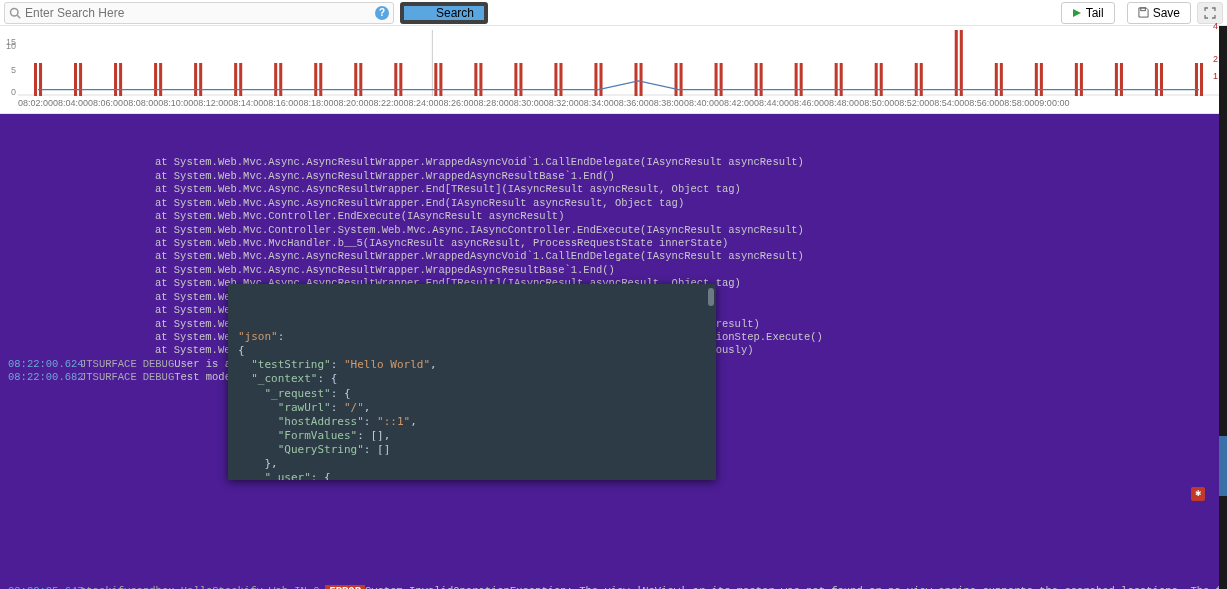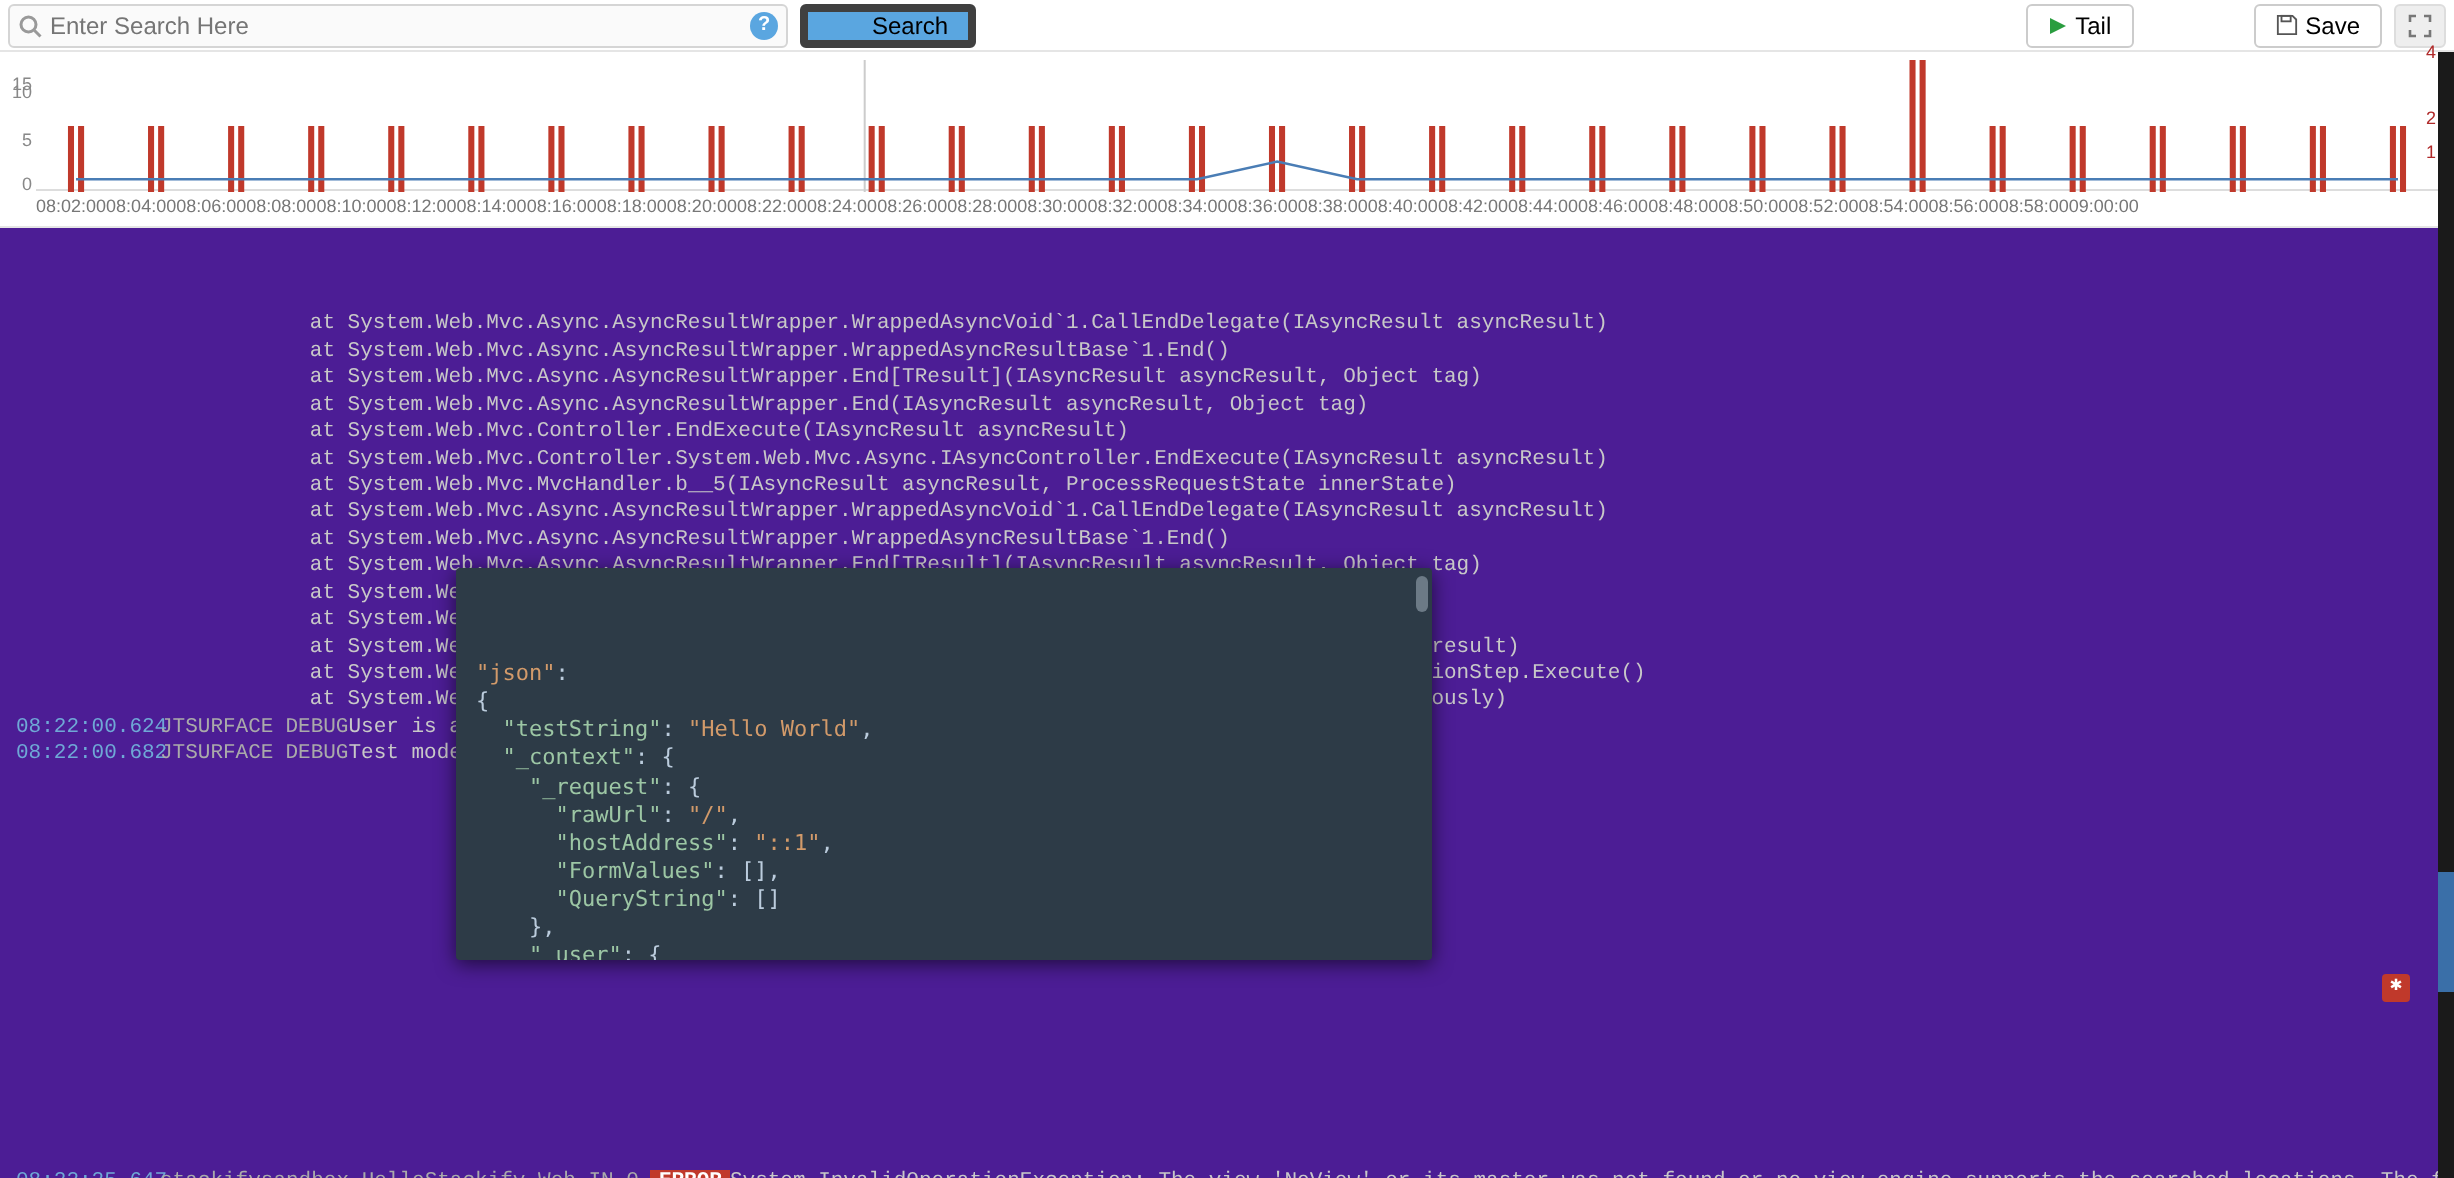--- a/index.html
+++ b/index.html
@@ -49,21 +49,20 @@
   height: 22px;
   padding: 0 10px;
   border-radius: 3px;
   font-size: 12px;
   display: inline-flex;
   align-items: center;
   gap: 4px;
   cursor: pointer;
   border: 1px solid #ccc;
   background: #fff;
-  margin-left: 48px;
 }
 .btn-search {
   background: #5aa6e0;
   border: 4px solid #404040;
   color: #000000;
   margin-left: 6px;
   padding-left: 32px;
 }
 .spacer { flex: 1; }
 .btn svg { display:block; }

